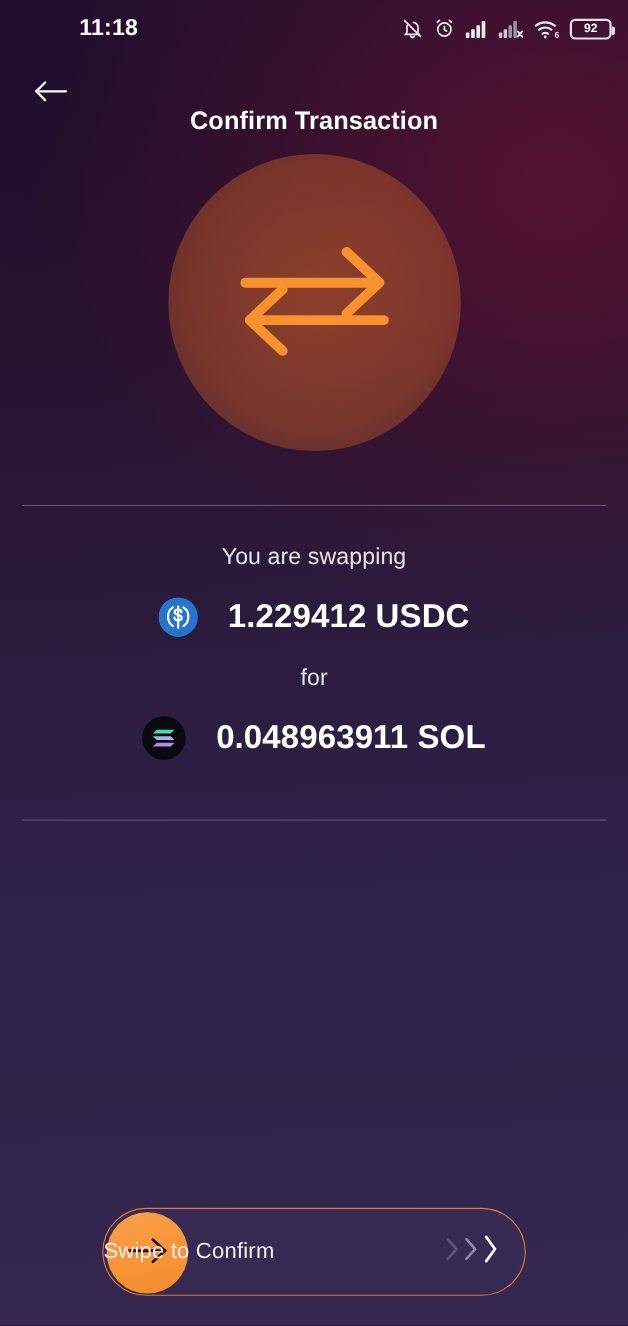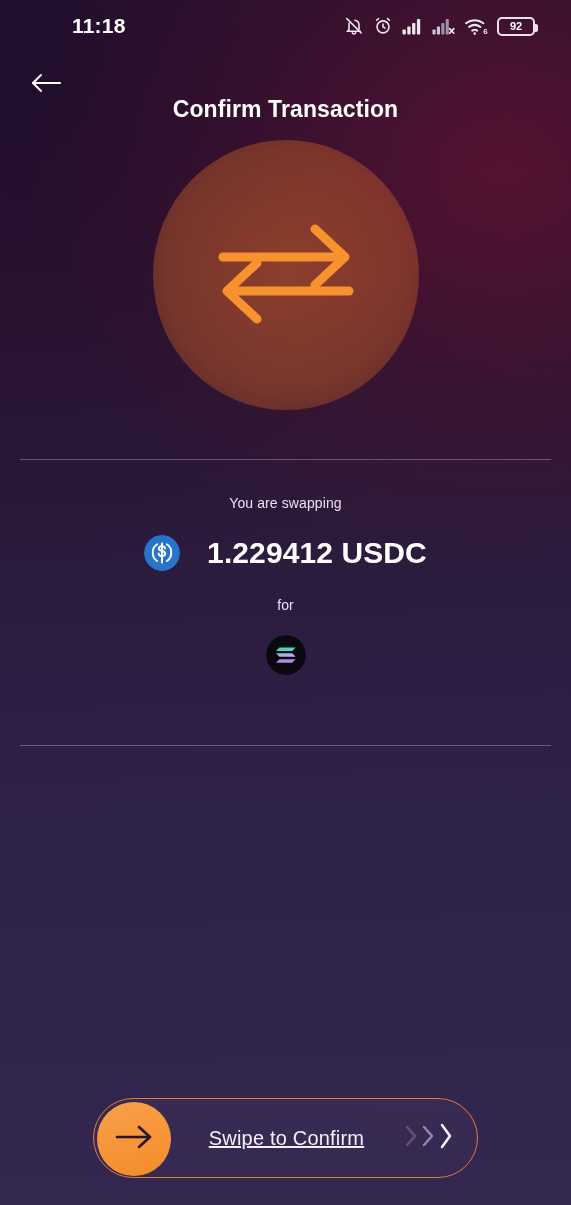--- a/index.html
+++ b/index.html
@@ -26,21 +26,21 @@
         #2f2249 70%,
         #312449 82%,
         #33264e 92%,
         #342750 100%);
   }
 
   
   .statusbar {
     position:absolute; top:0; left:0; width:571px; height:52px;
     display:flex; align-items:center; justify-content:space-between;
-    padding:0 36px 0 26px;
+    padding:0 15px 0 26px;
   }
   .clock {
     color:#ffffff; font-size:21px; font-weight:bold; letter-spacing:0.2px;
     padding-left:46px;
   }
   .sysicons { display:flex; align-items:center; gap:9px; }
   .sysicons svg { display:block; }
 
   .battery {
     width:38px; height:19px; border:2px solid #e9e2ec; border-radius:5px;
@@ -82,21 +82,21 @@
   }
   .divider.d1 { top:459px; }
   .divider.d2 { top:745px; }
 
   
   .details {
     position:absolute; left:0; top:495px; width:571px;
     display:flex; flex-direction:column; align-items:center;
   }
   .label-sub {
-    color:#e8e3ef; font-size:14px; font-weight:400; letter-spacing:0.1px;
+    color:#e8e3ef; font-size:21px; font-weight:400; letter-spacing:0.1px;
   }
   .amount-row {
     display:flex; align-items:center; justify-content:center; gap:27px;
   }
   .amount-row .amt {
     color:#ffffff; font-size:30px; font-weight:bold; letter-spacing:0.1px;
     white-space:nowrap;
   }
   .row-from { margin-top:24px; }
   .row-for  { margin-top:26px;text-align:right; }
@@ -114,24 +114,23 @@
     background: linear-gradient(180deg, rgba(60,46,88,0.55) 0%, rgba(56,43,84,0.5) 100%);
     display:flex; align-items:center;
   }
   .thumb {
     position:absolute; left:3px; top:3px;
     width:74px; height:74px; border-radius:50%;
     background: linear-gradient(165deg,#f9a04b 0%, #f79639 50%, #f28c2c 100%);
     display:flex; align-items:center; justify-content:center;
   }
   .swipe-label {
-    position:absolute; left:0; width:385px; text-align:center;
+    position:absolute; left:0; width:385px; text-align:left;
     color:#f3f0f7; font-size:20px; font-weight:400; letter-spacing:0.2px;
     pointer-events:none;
-    text-decoration:underline;
   }
   .chevrons {
     position:absolute; right:22px; top:50%; transform:translateY(-50%);
     display:flex; align-items:center; gap:2px;
   }
   .chev { display:block; }
   .chev.c1 { opacity:0.28; }
   .chev.c2 { opacity:0.55; }
   .chev.c3 { opacity:1; }
 </style>
@@ -256,20 +255,21 @@
             <linearGradient id="solg3" x1="0" y1="0" x2="1" y2="1">
               <stop offset="0%" stop-color="#a88ae6"></stop>
                 <stop offset="100%" stop-color="#bb8ae8"></stop>
             </linearGradient>
           </defs>
           <path d="M13.4 12.4h16.2l-3.4 3.5H10z" fill="url(#solg1)"></path>
           <path d="M10 18.3h16.2l3.4 3.4H13.4z" fill="url(#solg2)"></path>
           <path d="M13.4 24.2h16.2l-3.4 3.5H10z" fill="url(#solg3)"></path>
         </svg>
       </span>
+      <span class="amt">0.048963911 SOL</span>
     </div>
   </div>
 
   <div class="divider d2"></div>
 
   <div class="swipe">
     <div class="thumb">
       <span>
         <svg width="44" height="30" viewBox="0 0 44 30" fill="none" stroke="#2a1322" stroke-width="2.6" stroke-linecap="round" stroke-linejoin="round">
           <line x1="5" y1="15" x2="38" y2="15"></line>

